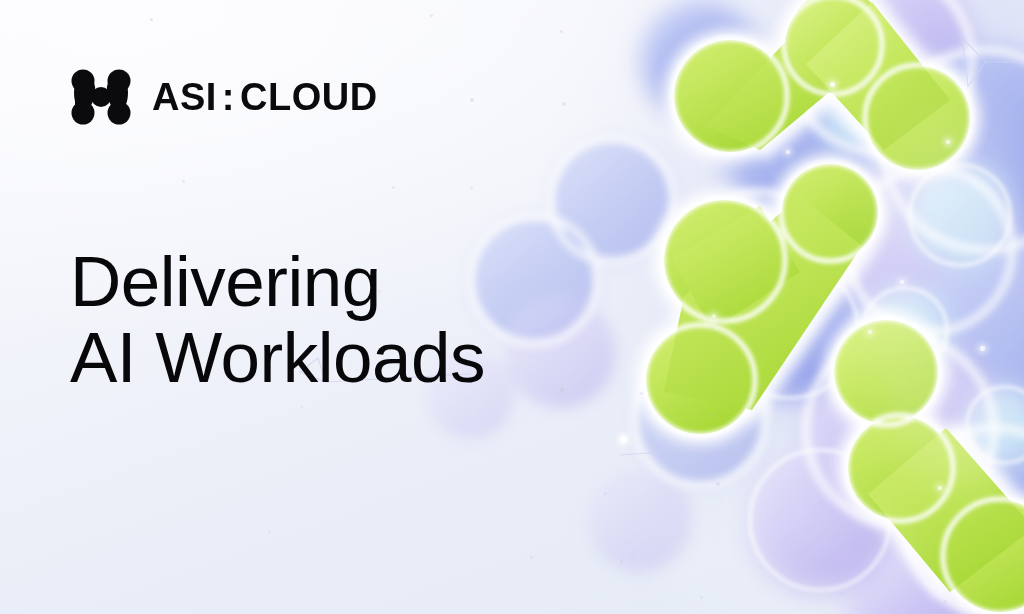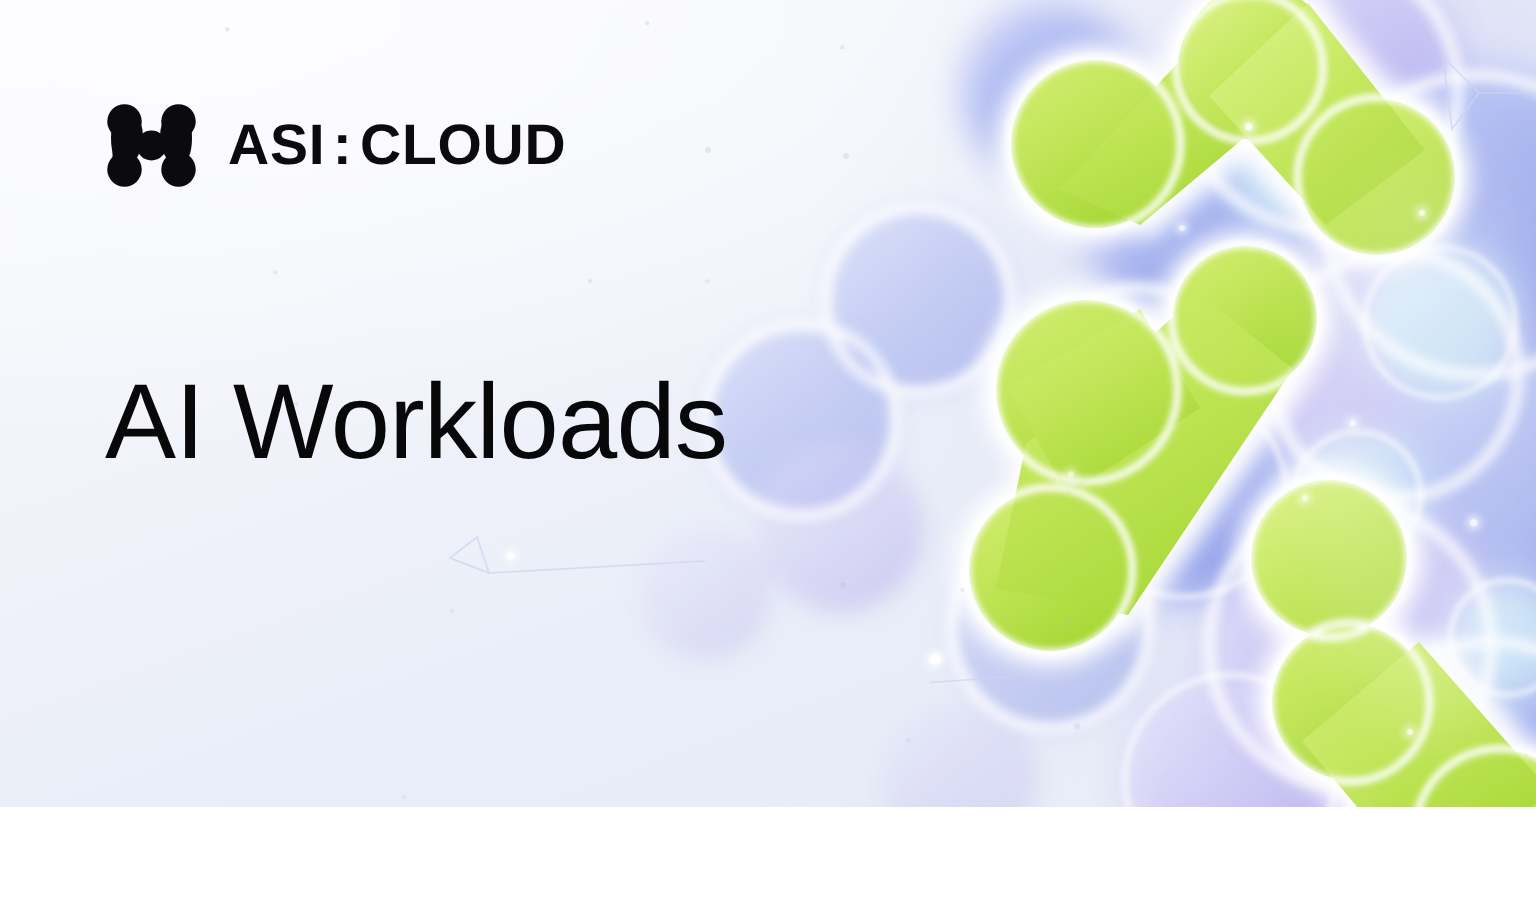--- a/index.html
+++ b/index.html
@@ -4,21 +4,21 @@
 <title>ASI:CLOUD — Delivering Enterprise-Grade AI Workloads</title>
 <style>
   html, body {
     margin: 0;
     padding: 0;
     background: #ffffff;
   }
   #stage {
     position: relative;
     width: 1024px;
-    height: 538px;
+    height: 614px;
     overflow: hidden;
     font-family: "Liberation Sans", "DejaVu Sans", sans-serif;
     background:
       radial-gradient(ellipse 120% 90% at 12% 2%,  #fdfdff 0%, rgba(253,253,255,0) 60%),
       linear-gradient(160deg, #f8f9fc 0%, #f2f4fa 32%, #eaeef8 62%, #e4eaf6 100%);
   }
 
   
   #art {
     position: absolute;
@@ -332,16 +332,17 @@
 
         <path d="M49 4 q-14 6 -12 22 q2 14 12 18 q9 -4 9 -20 q0 -15 -9 -20 Z"></path>
       </g>
     </svg>
     <div id="wordmark">
       <span>ASI</span><span class="sep">:</span><span>CLOUD</span>
     </div>
   </div>
 
   <h1 id="headline">
+    <span class="line">Delivering</span>
     <span class="line">AI Workloads</span>
   </h1>
 
 </div>
 
 </body></html>

